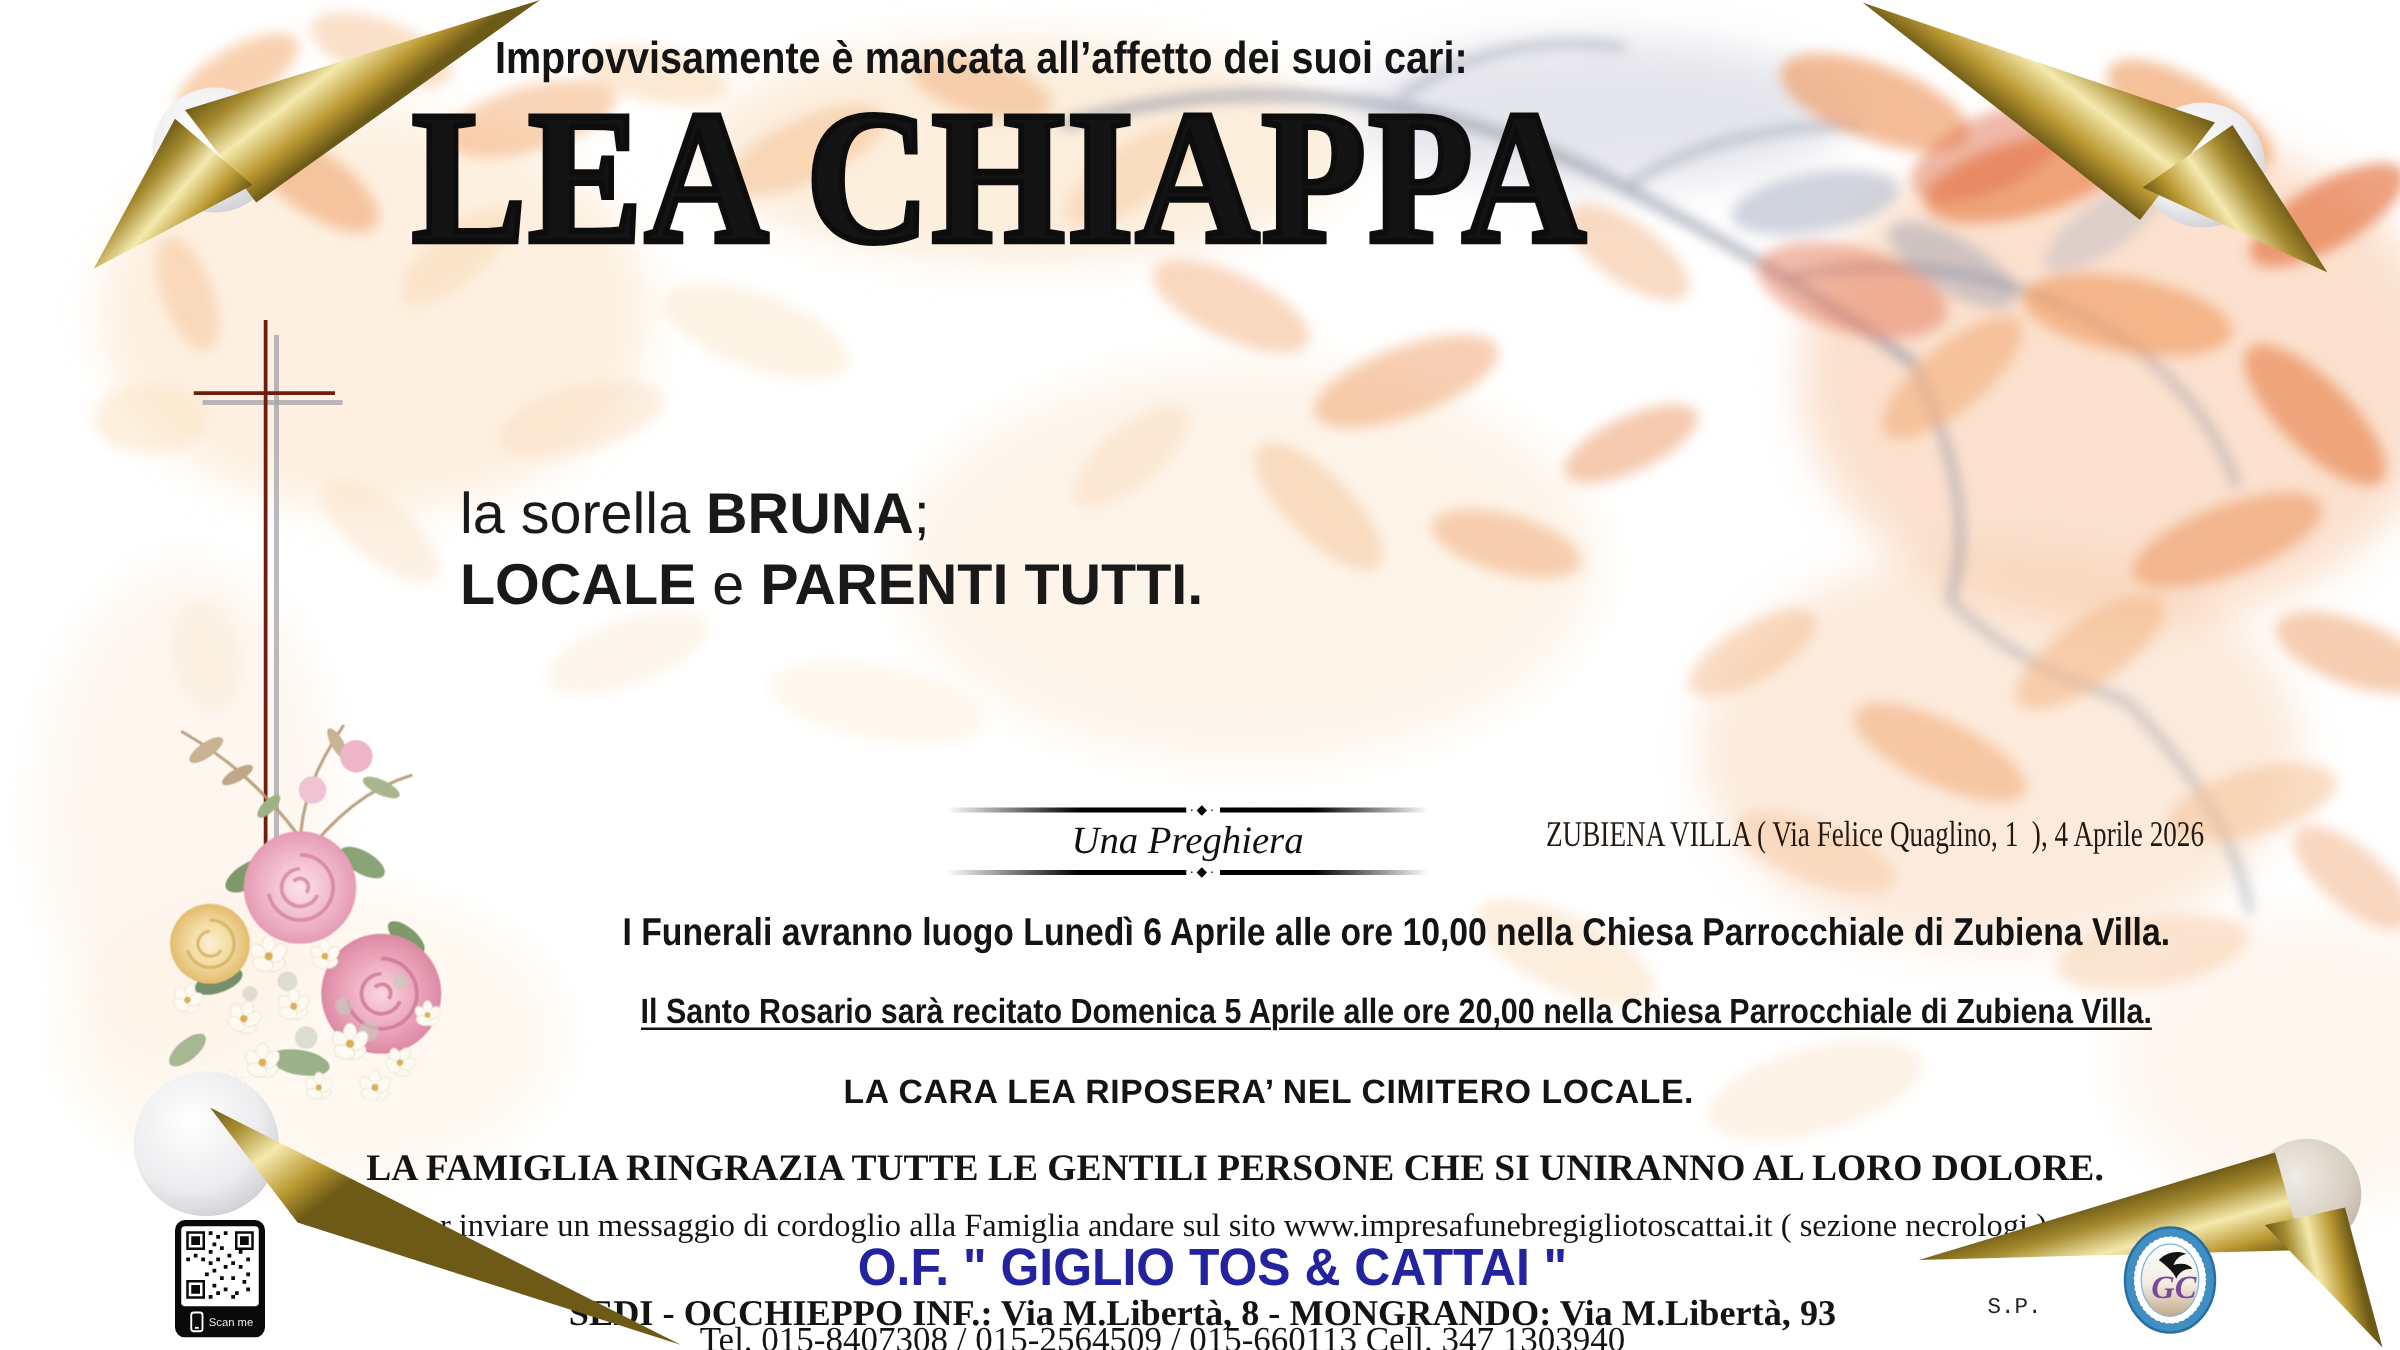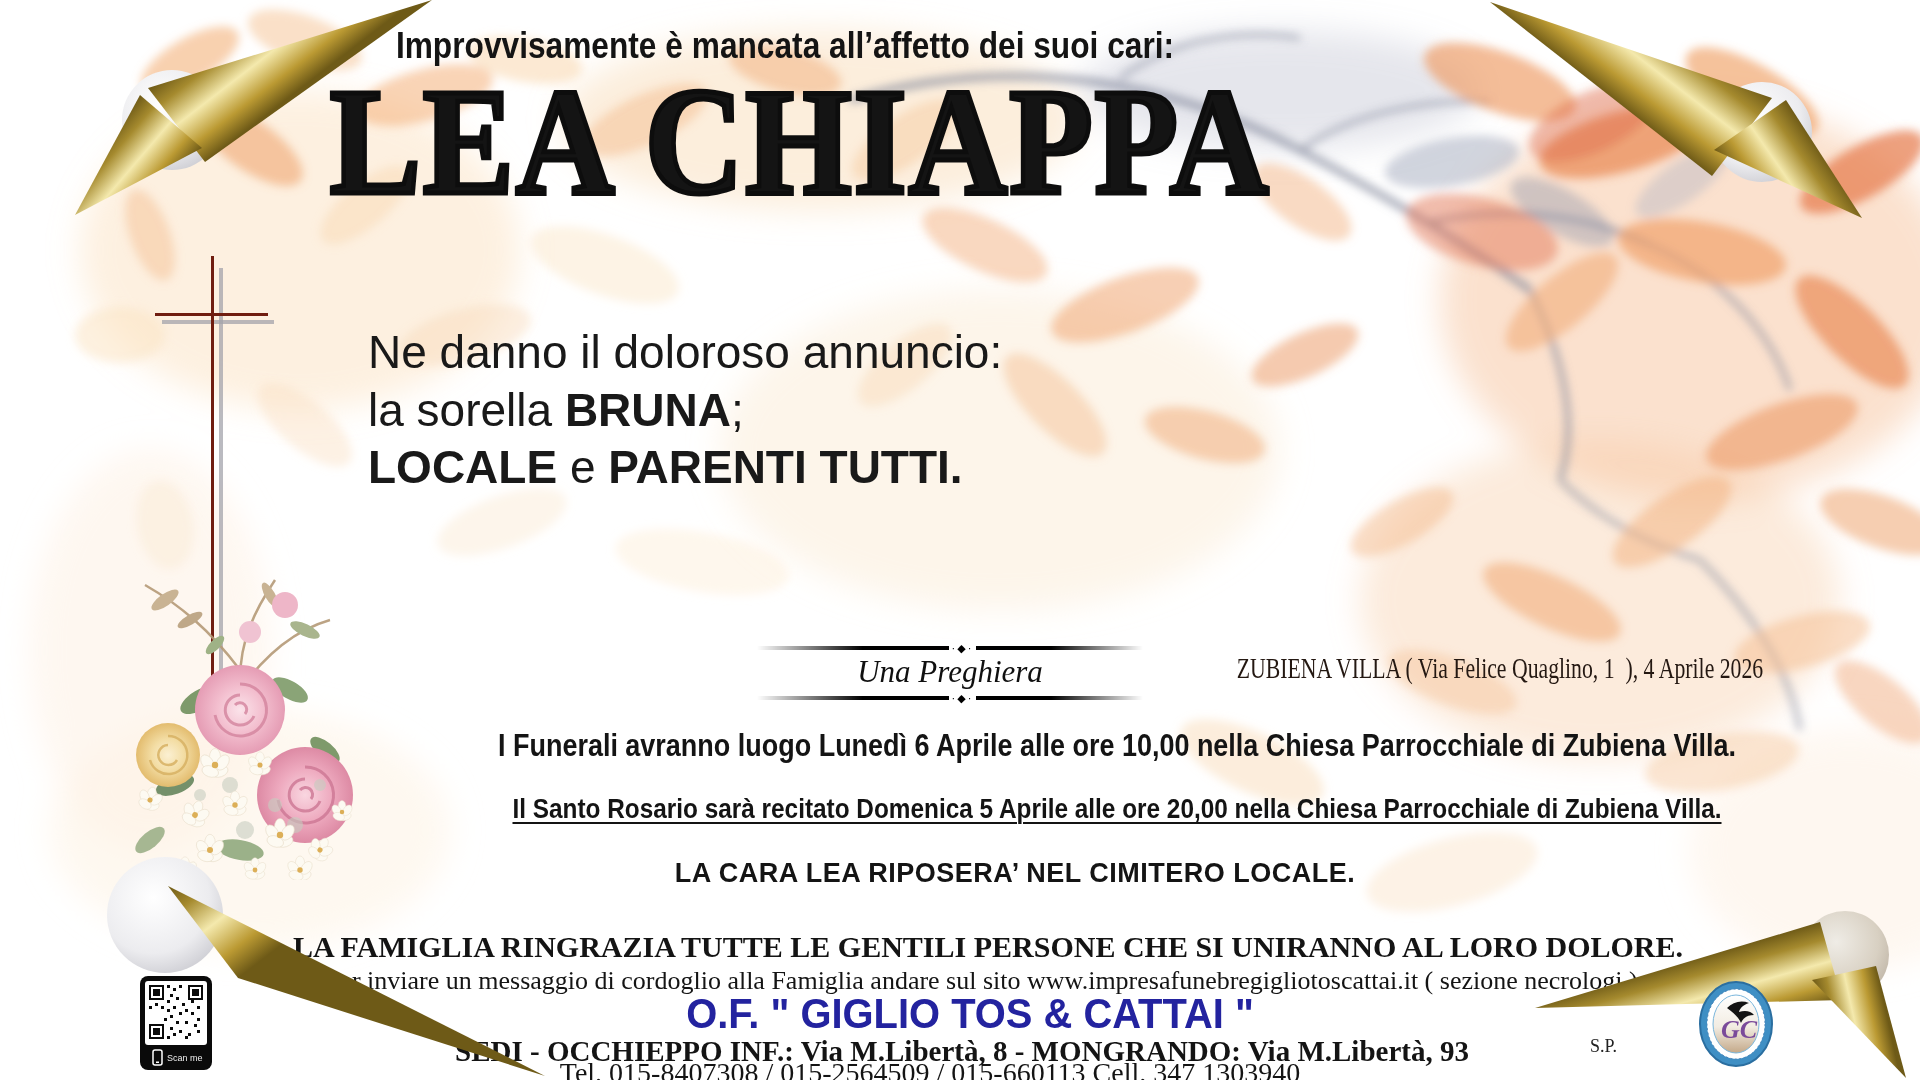--- a/index.html
+++ b/index.html
@@ -15,26 +15,26 @@
   .age{font-family:"Liberation Serif",serif;font-weight:bold;font-size:52px;}
   .ann{font-size:46px;color:#191919;}
   .bi{font-weight:bold;}
   .prayer{font-family:"Liberation Serif",serif;font-size:31px;color:#101010;font-style:italic;}
   .pdate{font-family:"Liberation Serif",serif;font-size:29px;color:#241812;
          transform:translateX(-50%) scaleX(.75);}
   .fun{font-weight:bold;font-size:31px;transform:translateX(-50%) scaleX(.87);}
   .ros{font-weight:bold;font-size:28px;transform:translateX(-50%) scaleX(.87);
        text-decoration:underline;text-decoration-thickness:2px;text-underline-offset:4px;}
   .cim{font-weight:bold;font-size:27px;letter-spacing:.5px;}
-  .fam{font-family:"Liberation Serif",serif;font-weight:bold;font-size:30px;margin-top:12px;}
+  .fam{font-family:"Liberation Serif",serif;font-weight:bold;font-size:30px;}
   .inv{font-family:"Liberation Serif",serif;font-size:26px;}
   .of{font-weight:bold;font-size:42px;color:#23239f;transform:translateX(-50%) scaleX(.95);}
   .sedi{font-family:"Liberation Serif",serif;font-weight:bold;font-size:29px;}
   .tel{font-family:"Liberation Serif",serif;font-size:28px;}
-  .sp{font-family:Liberation Serif, serif;font-size:18px;color:#222;}
+  .sp{font-family:Liberation Mono, monospace;font-size:18px;color:#222;}
   
   .orn{position:absolute;left:757px;width:386px;display:flex;align-items:center;z-index:5;}
   .orn .a{height:3.5px;flex:1.15;background:linear-gradient(to right,rgba(0,0,0,0),#000 55%,#000);}
   .orn .b{height:3.5px;flex:1;background:linear-gradient(to left,rgba(0,0,0,0),#000 55%,#000);}
   .orn .dia{font-size:11px;line-height:0;padding:0 3px;letter-spacing:2px;color:#000;}
   
   .cross-part{position:absolute;z-index:1;}
   
   .round-mask{position:absolute;inset:0;border-radius:68px;box-shadow:0 0 0 220px #fff;z-index:7;pointer-events:none;}
   .corner{position:absolute;z-index:8;pointer-events:none;}
@@ -225,21 +225,20 @@
     <use href="#wf" transform="translate(165,320) scale(.75)"></use>
     <use href="#wf" transform="translate(95,320) scale(.8)"></use>
     <use href="#wf" transform="translate(210,320) scale(.85)"></use>
   </svg>
 
   <div class="t intro" style="left:785px;top:25px;">Improvvisamente è mancata all’affetto dei suoi cari:</div>
 
   <div class="t name" style="left:800px;top:66px;font-family:'Liberation Serif',serif;">LEA CHIAPPA</div>
 
 
-  <div class="t ann" style="left:368px;top:325px;">Ne danno il doloroso annuncio:</div>
   <div class="t ann" style="left:368px;top:383px;">
     <span>la sorella </span><span class="bi">BRUNA</span><span>;</span>
   </div>
   <div class="t ann" style="left:368px;top:440px;">
     <span class="bi">LOCALE</span><span> e </span><span class="bi">PARENTI TUTTI.</span>
   </div>
 
   <div class="orn" style="top:646px;">
     <span class="a"></span>
       <span class="dia">·◆·</span>

